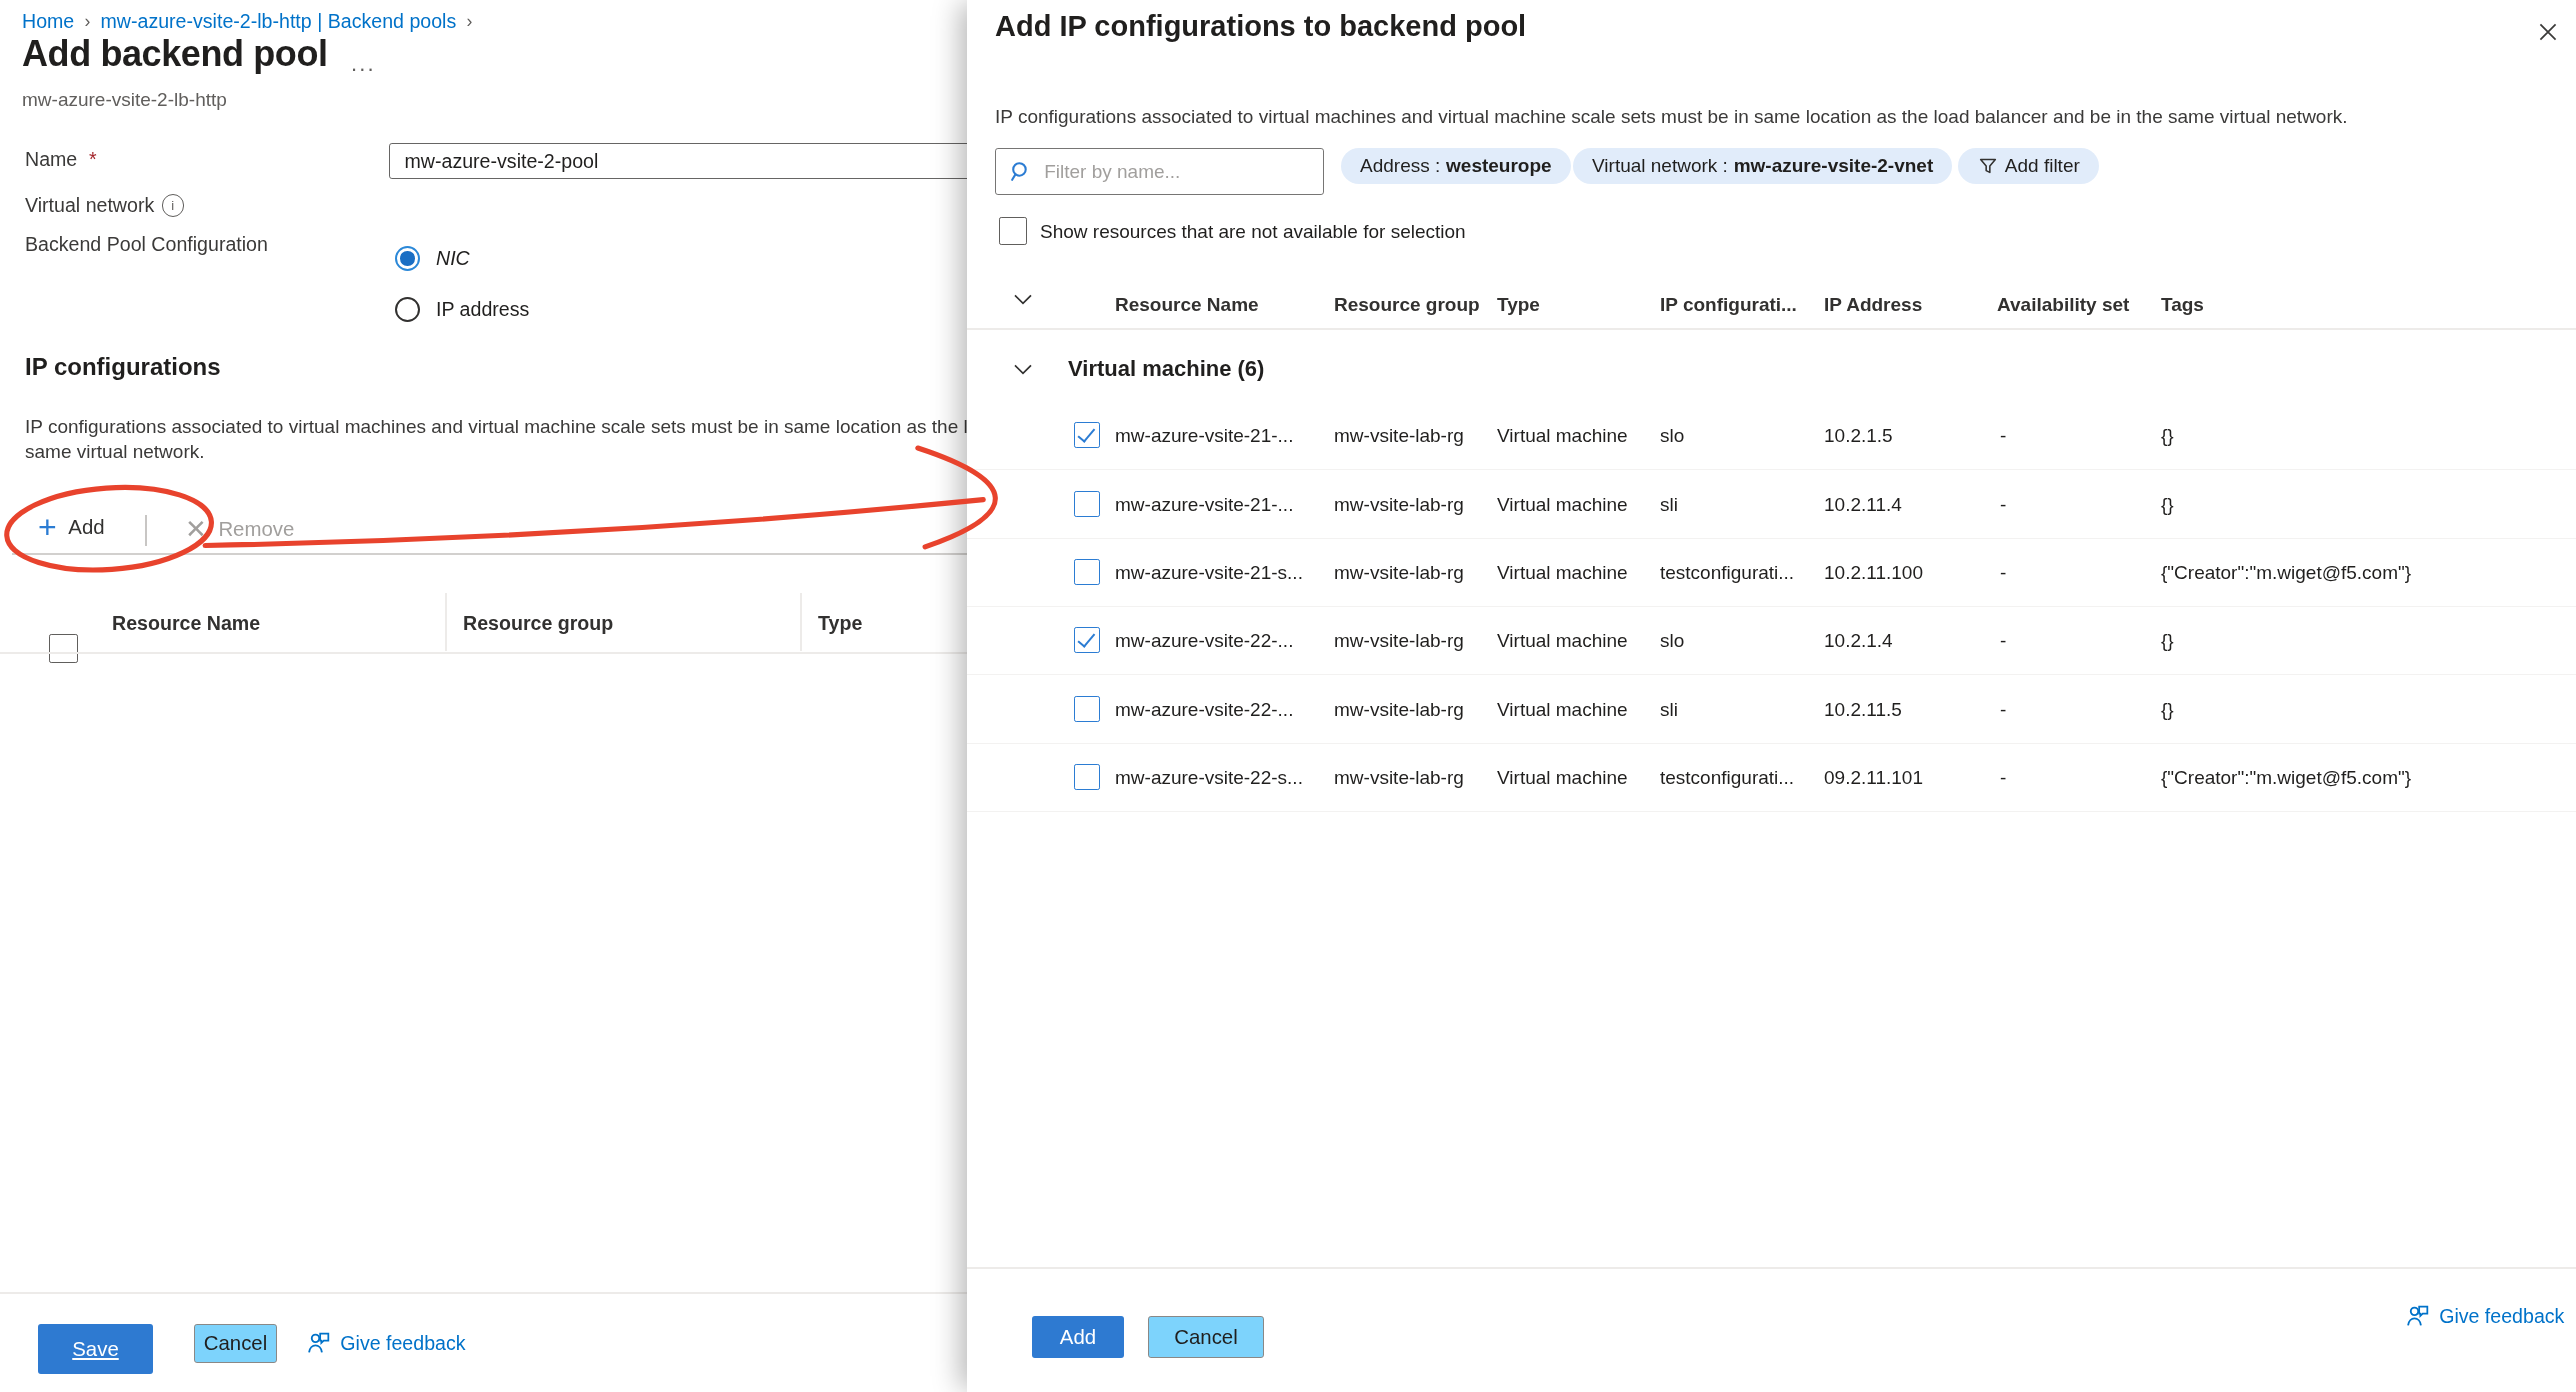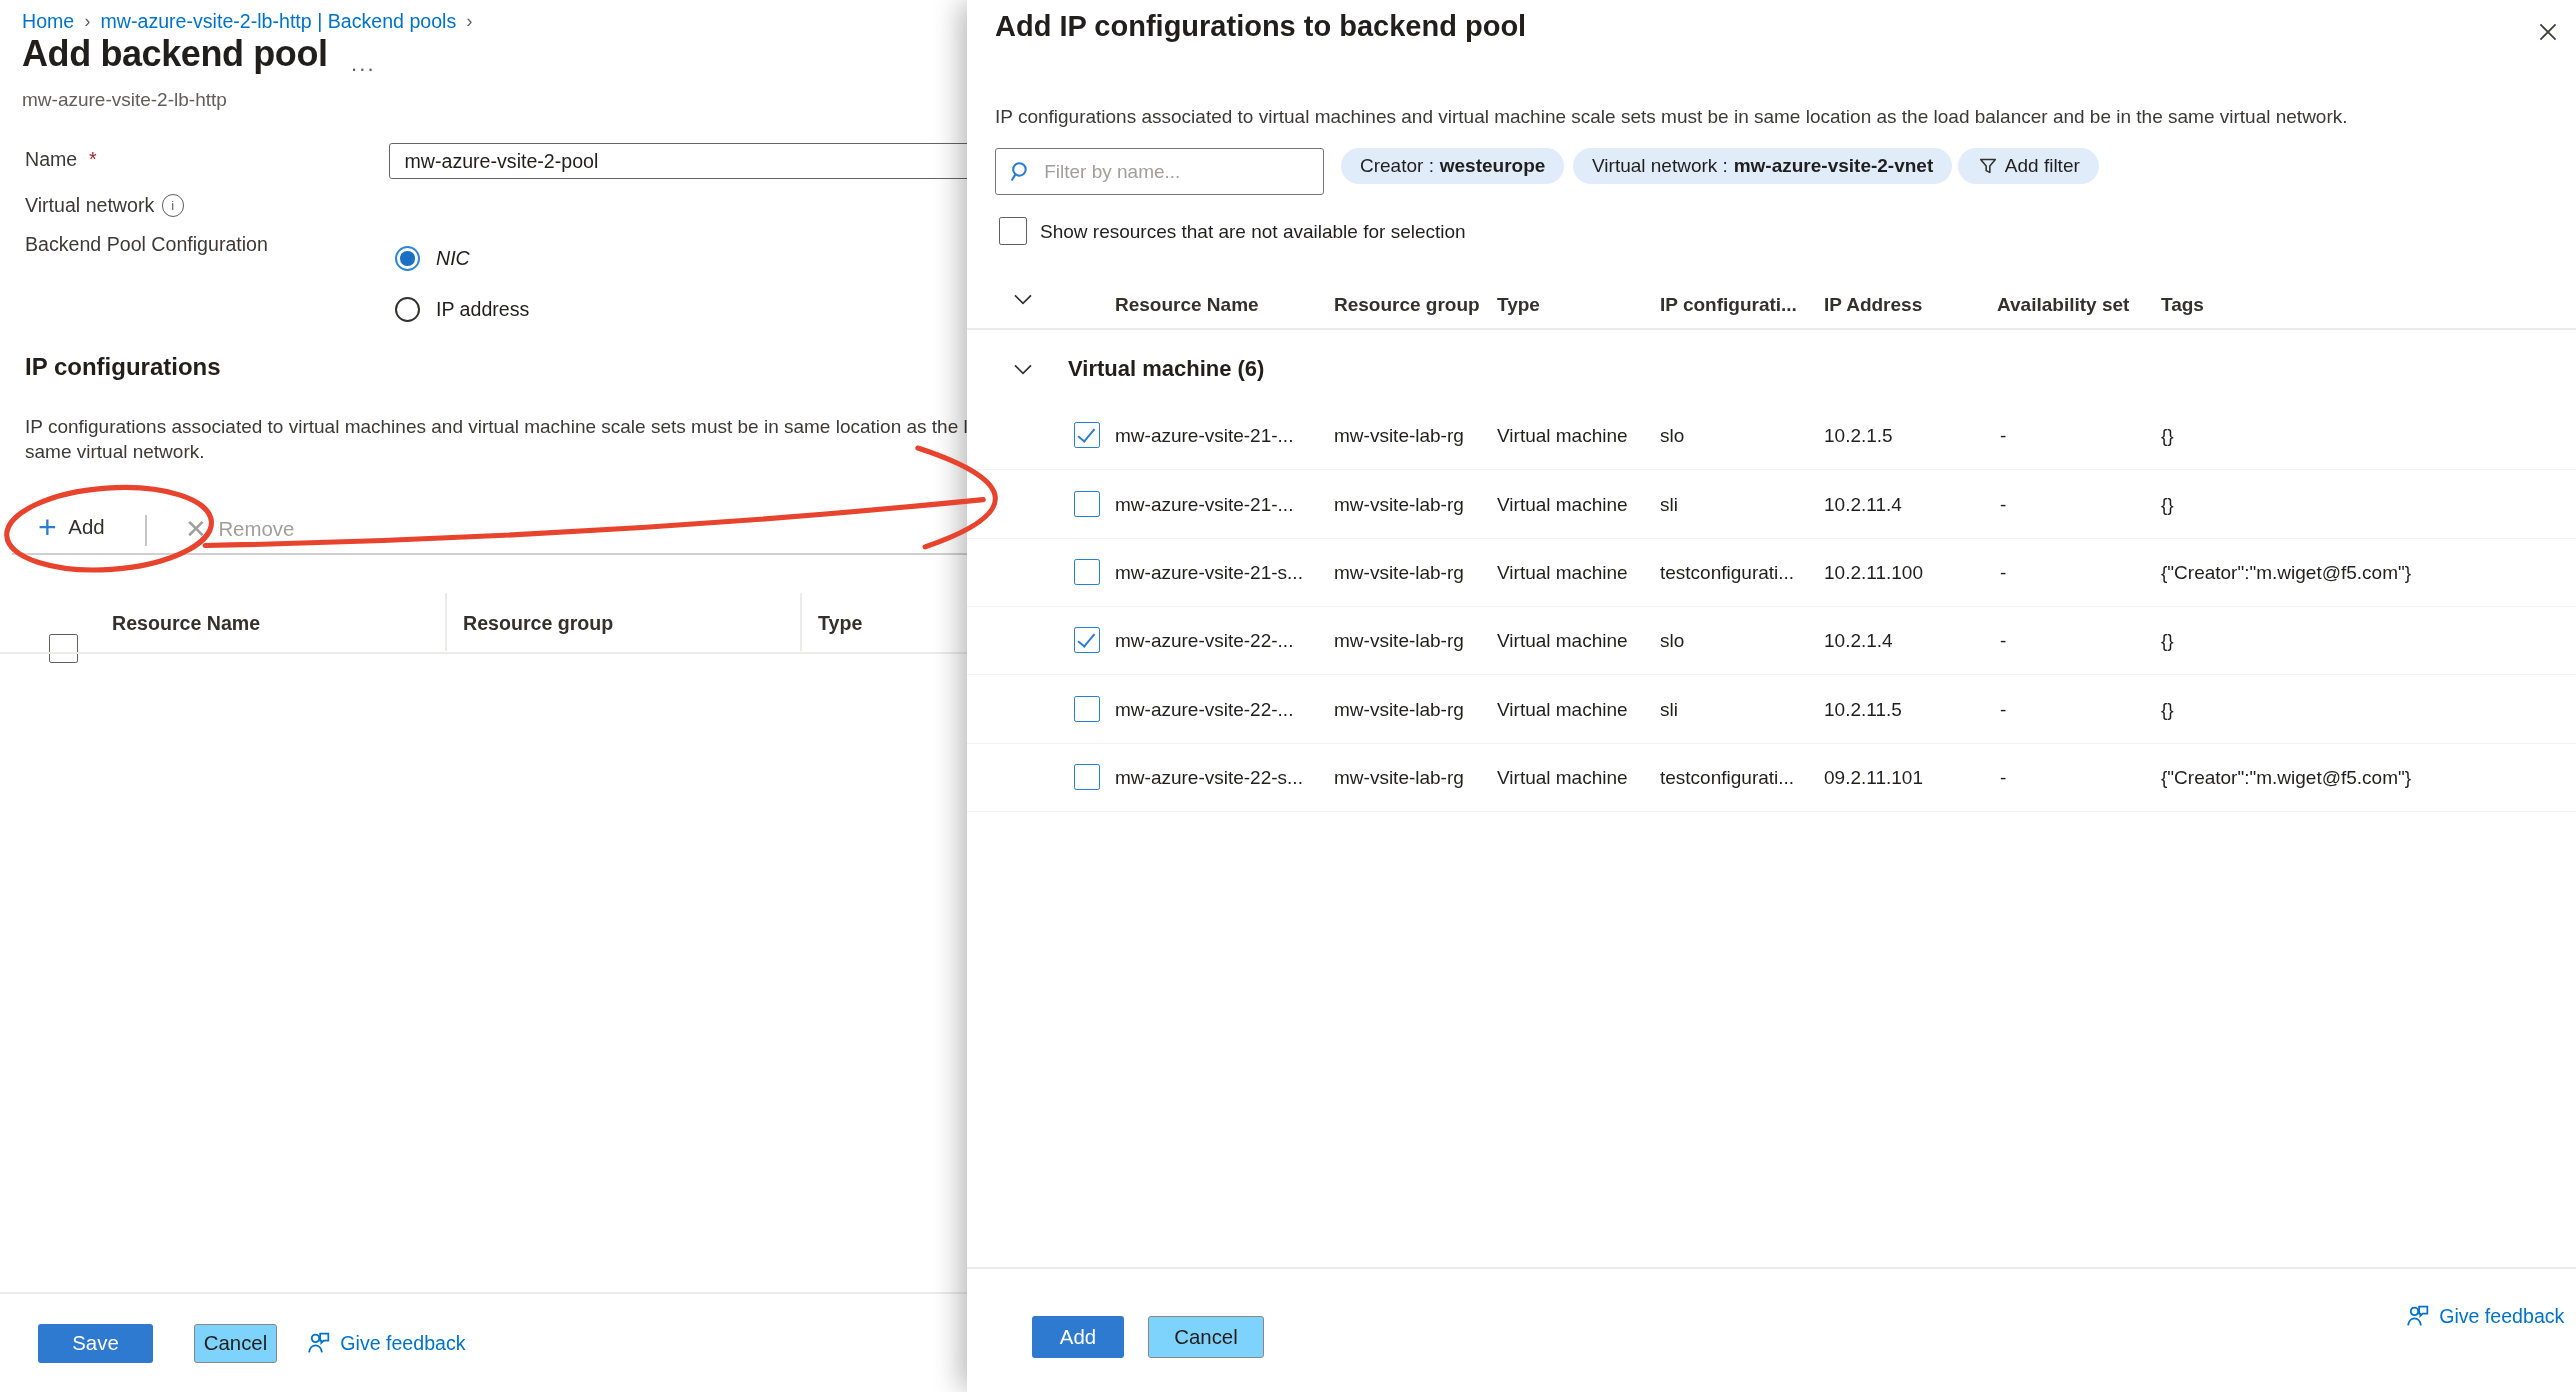--- a/index.html
+++ b/index.html
@@ -147,21 +147,21 @@
 
   <div class="abs cb gray" style="left:49px;top:609px;width:29px;height:29px;"></div>
   <div class="abs lt-header-cell" style="left:112px;">Resource Name</div>
   <div class="abs lt-header-cell" style="left:463px;">Resource group</div>
   <div class="abs lt-header-cell" style="left:818px;">Type</div>
   <div class="abs lt-div" style="left:445px;"></div>
   <div class="abs lt-div" style="left:800px;"></div>
   <div class="abs lt-header-border"></div>
 
   <div class="abs left-footer-sep"></div>
-  <div class="abs btn primary" style="left:38px;top:1324px;width:115px;height:39px;">Save</div>
+  <div class="abs btn primary" style="left:38px;top:1324px;width:115px;height:50px;text-decoration:underline;">Save</div>
   <div class="abs btn secondary" style="left:194px;top:1324px;width:83px;height:39px;">Cancel</div>
   <div class="abs feedback-link" style="left:305px;top:1329px;">
     <svg width="28" height="28" viewBox="0 0 24 24">
       <circle cx="9" cy="8" r="3.2" fill="none" stroke="#0072c9" stroke-width="1.6"></circle>
       <path d="M3.5 20c0.5-4 3-6 5.5-6s5 2 5.5 6" fill="none" stroke="#0072c9" stroke-width="1.6"></path>
       <path d="M13 4h7v6h-4l-2 2v-2h-1z" fill="none" stroke="#0072c9" stroke-width="1.5"></path>
     </svg>
     <span>Give feedback</span>
   </div>
 </div>
@@ -177,21 +177,21 @@
 
   <div class="abs filter-box">
     <svg width="25" height="25" viewBox="0 0 24 24">
       <circle cx="11" cy="10" r="6" fill="none" stroke="#2b7cd3" stroke-width="2"></circle>
       <path d="M7 15 L4 20" stroke="#2b7cd3" stroke-width="2" stroke-linecap="round"></path>
     </svg>
     <span class="filter-placeholder">Filter by name...</span>
   </div>
 
   <div class="abs pill" style="left:374px;">
-    <span>Creator :</span>
+    <span>Address :</span>
     <b>westeurope</b>
   </div>
   <div class="abs pill" style="left:606px;">
     <span>Virtual network :</span>
     <b>mw-azure-vsite-2-vnet</b>
   </div>
   <div class="abs pill" style="left:991px;">
     <svg width="22" height="22" viewBox="0 0 24 24">
       <path d="M4 5 H20 L14 12 V19 L10 17 V12 Z" fill="none" stroke="#323130" stroke-width="1.7" stroke-linejoin="round"></path>
     </svg>

